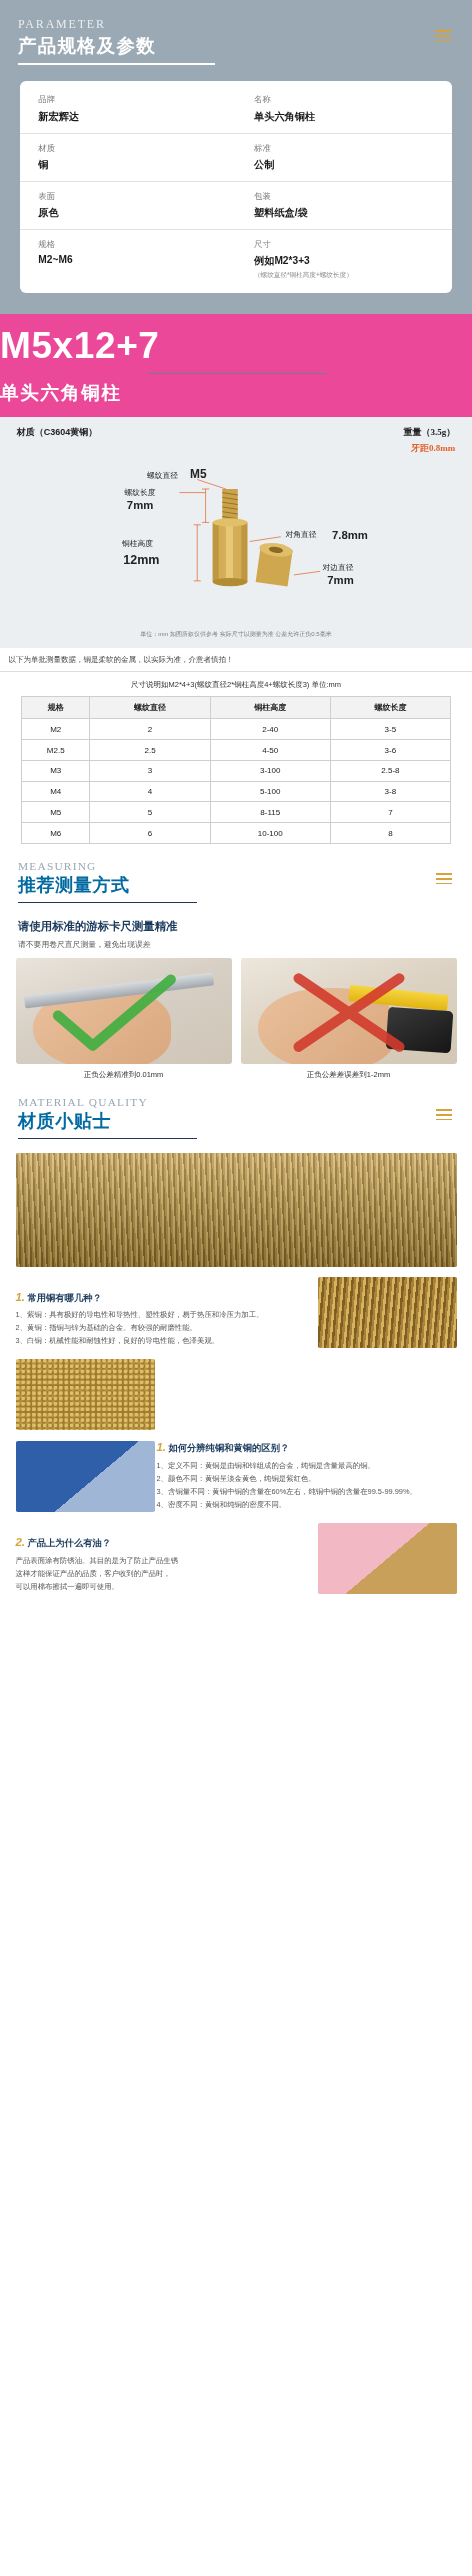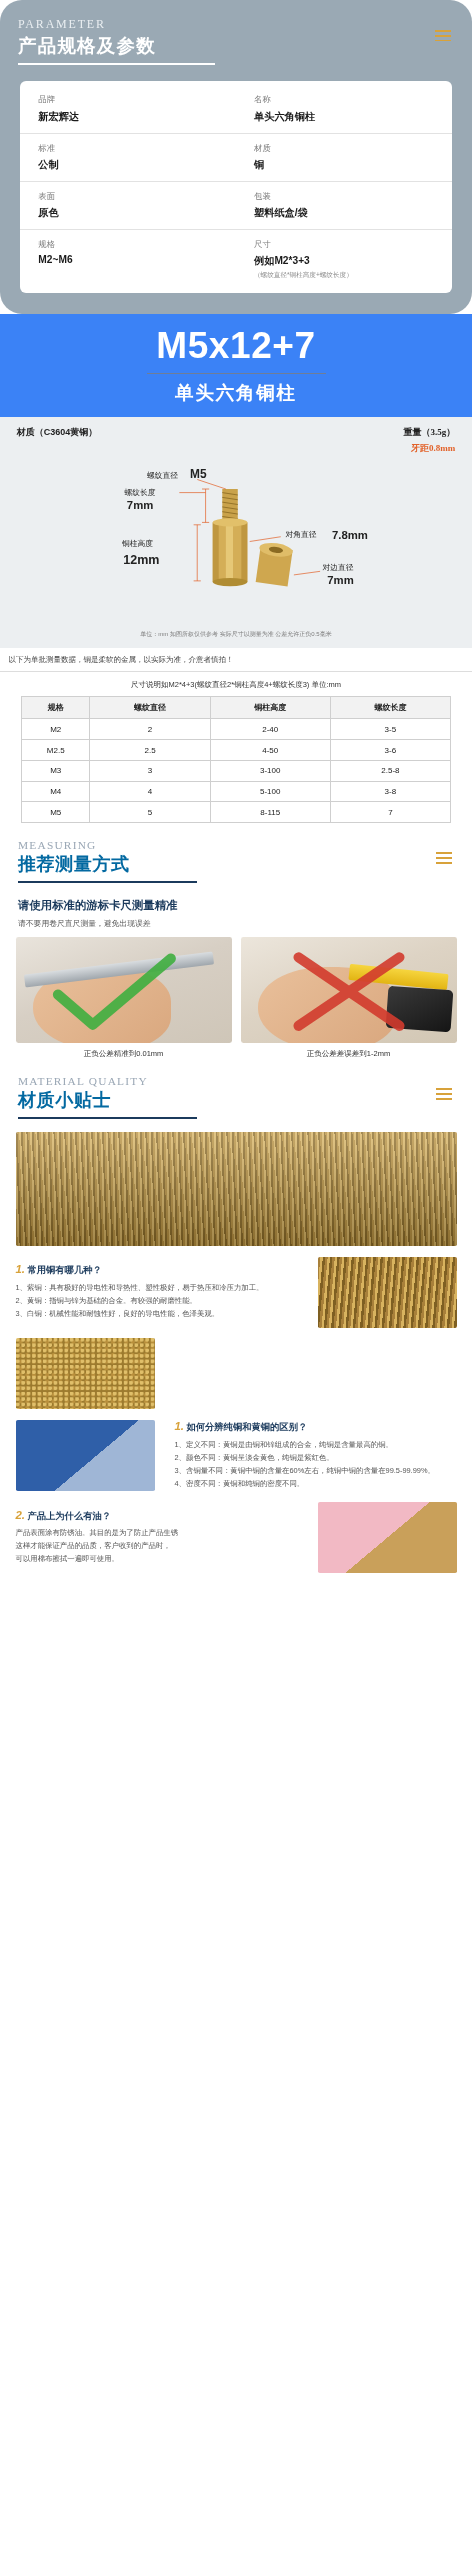--- a/index.html
+++ b/index.html
@@ -35,21 +35,20 @@
     width: 15.5px;
   }
   .sec-head .hamburger i {
     display: block; height: 1.8px; background: #d8a23a; margin-bottom: 3px;
   }
 
   
   .top-block {
     background: #9aa9b4;
     padding: 0 0 20.3px 0;
-    border-radius: 22px;
   }
   .top-head { padding: 16.7px 18px 0 18px; position: relative; }
   .top-head .eng {
     font-family: "Liberation Serif", serif;
     font-size: 12px; letter-spacing: 1.8px; color: #e9eef1;
   }
   .top-head .cn {
     font-size: 18.5px; font-weight: bold; color: #ffffff; margin-top: 1.2px;
     letter-spacing: 1.2px;
   }
@@ -65,22 +64,22 @@
   }
   .param-row { display: flex; border-bottom: 0.6px solid #e2e2e2; }
   .param-row:last-child { border-bottom: none; }
   .param-cell { width: 50%; padding: 9px 0 9px 18px; }
   .param-cell .k { font-size: 8.4px; color: #7b7b7b; }
   .param-cell .v { font-size: 10.2px; font-weight: bold; color: #1a1a1a; margin-top: 4.2px; }
   .param-cell .note { font-size: 6.6px; color: #8a8a8a; margin-top: 2.4px; font-weight: normal; }
 
   
   .banner {
-    background: #3b82f6;
-    text-align: center;
+    background: #ec4899;
+    text-align: left;
     padding: 13px 0 12px 0;
   }
   .banner .big {
     font-size: 37px; font-weight: bold; color: #ffffff; letter-spacing: 0.6px;
     line-height: 1.05;
   }
   .banner .rule { width: 179px; height: 1.2px; background: #6f7d96; margin: 7.2px auto 6px auto; }
   .banner .sub { font-size: 18.5px; font-weight: bold; color: #ffffff; letter-spacing: 1.8px; }
 
   
@@ -159,21 +158,21 @@
   .mq-photo {
     height: 114px; margin: 7.2px 15.5px 0 15.5px; border-radius: 1.8px;
     background: repeating-linear-gradient(88deg,#b8913f 0 1.8px,#d9b564 1.8px 3.6px,#8d6c27 3.6px 5.4px);
     position: relative; overflow: hidden;
   }
   .mq-photo::after {
     content:""; position:absolute; inset:0;
     background: linear-gradient(180deg,rgba(255,255,255,.22),rgba(0,0,0,.25));
   }
 
-  .qa { display: flex; gap: 20px; padding: 10.8px 15.5px 0 15.5px; align-items: center; }
+  .qa { display: flex; gap: 2px; padding: 10.8px 15.5px 0 15.5px; align-items: flex-end; }
   .qa-text { flex: 1; }
   .qa-title { font-size: 9.3px; font-weight: bold; color: #1b3a5c; margin-bottom: 4.8px; }
   .qa-title .num { color: #d8a23a; font-size: 11.4px; font-style: italic; margin-right: 2.4px; }
   .qa-p { font-size: 7.4px; color: #555; line-height: 1.75; }
   .qa-img {
     width: 139px; height: 71px; border-radius: 1.8px; flex: 0 0 139px;
   }
   .img-rods { background: repeating-linear-gradient(95deg,#a8803a 0 2.4px,#d8b35f 2.4px 4.8px,#7e5f22 4.8px 7.2px); }
   .img-gran { background: radial-gradient(circle at 30% 30%, #e0bf6a 0 1.8px, transparent 2.4px) 0 0/5.4px 5.4px,
                radial-gradient(circle at 70% 60%, #b88f3c 0 1.8px, transparent 2.4px) 0 0/6.6px 6.6px,
@@ -204,26 +203,26 @@
           <div class="k">品牌</div>
           <div class="v">新宏辉达</div>
         </div>
         <div class="param-cell">
           <div class="k">名称</div>
           <div class="v">单头六角铜柱</div>
         </div>
       </div>
       <div class="param-row">
         <div class="param-cell">
+          <div class="k">材质</div>
+          <div class="v">铜</div>
+        </div>
+        <div class="param-cell">
           <div class="k">标准</div>
           <div class="v">公制</div>
-        </div>
-        <div class="param-cell">
-          <div class="k">材质</div>
-          <div class="v">铜</div>
         </div>
       </div>
       <div class="param-row">
         <div class="param-cell">
           <div class="k">表面</div>
           <div class="v">原色</div>
         </div>
         <div class="param-cell">
           <div class="k">包装</div>
           <div class="v">塑料纸盒/袋</div>
@@ -364,20 +363,26 @@
         <td>4</td>
         <td>5-100</td>
         <td>3-8</td>
       </tr>
       <tr>
         <td>M5</td>
         <td>5</td>
         <td>8-115</td>
         <td>7</td>
       </tr>
+      <tr>
+        <td>M6</td>
+        <td>6</td>
+        <td>10-100</td>
+        <td>8</td>
+      </tr>
     </tbody>
   </table>
 
   <div class="sec-head">
     <div class="eng">MEASURING</div>
     <div class="cn">推荐测量方式</div>
     <div class="underline"></div>
     <div class="hamburger">
         <i></i>
         <i></i>

